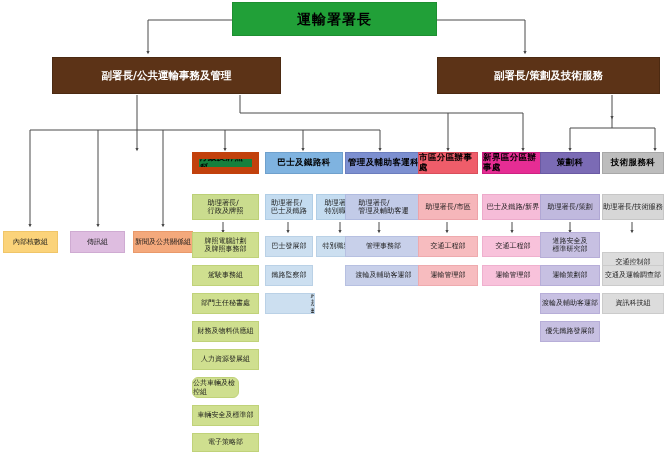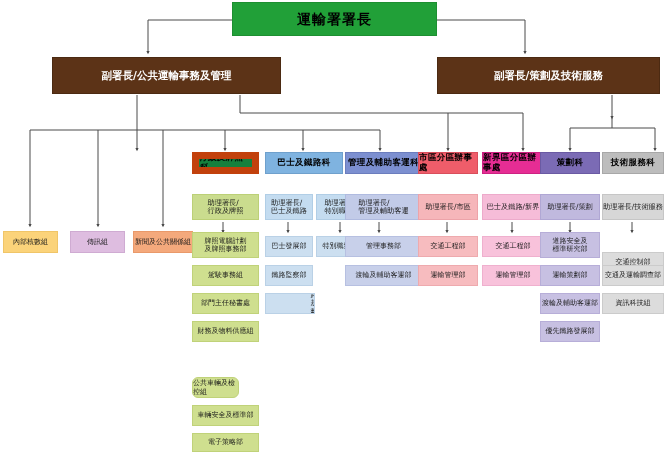--- a/index.html
+++ b/index.html
@@ -148,20 +148,21 @@
   <div class="box unit u-orange" style="left:133px;top:231px;width:60px;height:22px;">新聞及公共關係組</div>
 
   <div class="box hdr hdr-green" style="left:192px;top:152px;width:67px;height:22px;">行政及牌照科</div>
   <div class="box sub sub-green" style="left:192px;top:194px;width:67px;height:26px;">助理署長/
 行政及牌照</div>
   <div class="box unit u-green" style="left:192px;top:232px;width:67px;height:26px;">牌照電腦計劃
 及牌照事務部</div>
   <div class="box unit u-green" style="left:192px;top:265px;width:67px;height:21px;">駕駛事務組</div>
   <div class="box unit u-green" style="left:192px;top:293px;width:67px;height:21px;">部門主任秘書處</div>
   <div class="box unit u-green" style="left:192px;top:321px;width:67px;height:21px;">財務及物料供應組</div>
+  <div class="box unit u-green" style="left:192px;top:349px;width:67px;height:21px;">人力資源發展組</div>
   <div class="box unit u-green" style="left:192px;top:377px;width:47px;height:21px;border-radius:6px;">公共車輛及檢控組</div>
   <div class="box unit u-green" style="left:192px;top:405px;width:67px;height:21px;">車輛安全及標準部</div>
   <div class="box unit u-green" style="left:192px;top:433px;width:67px;height:19px;">電子策略部</div>
 
   <div class="box hdr hdr-blue" style="left:265px;top:152px;width:78px;height:22px;">巴士及鐵路科</div>
   <div class="box sub sub-blue" style="left:265px;top:194px;width:48px;height:26px;">助理署長/
 巴士及鐵路</div>
   <div class="box sub sub-blue" style="left:316px;top:194px;width:48px;height:26px;">助理署長/
 特別職務</div>
   <div class="box unit u-blue" style="left:265px;top:236px;width:48px;height:21px;">巴士發展部</div>

